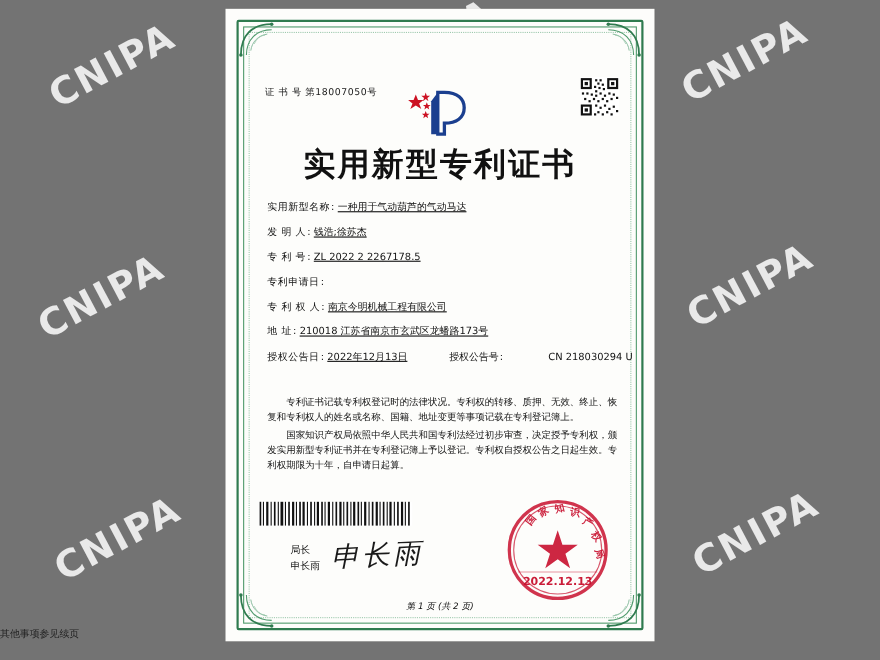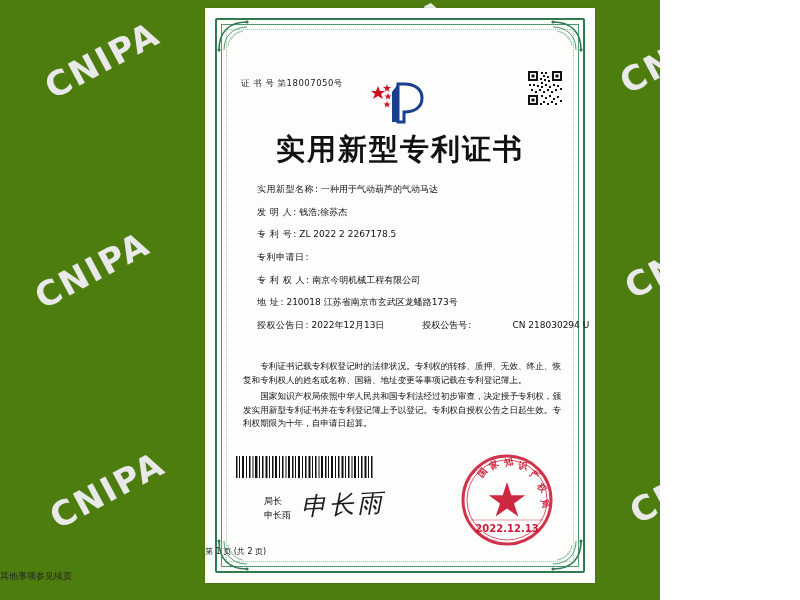--- a/index.html
+++ b/index.html
@@ -5,23 +5,23 @@
   html, body {
     margin: 0;
     padding: 0;
     width: 800px;
     height: 600px;
     background: #ffffff;
     font-family: "DejaVu Sans", "Liberation Sans", sans-serif;
   }
   #page {
     position: relative;
-    width: 660px;
+    width: 800px;
     height: 600px;
-    background: #4d7c0f;
+    background: #737373;
     overflow: hidden;
   }
   
   .wm {
     position: absolute;
     color: #e9e9e9;
     font-size: 34px;
     font-weight: bold;
     letter-spacing: 2px;
     font-family: "DejaVu Sans", "Liberation Sans", sans-serif;
@@ -109,38 +109,38 @@
     top: 122px;
     text-align: center;
     font-size: 29px;
     font-weight: bold;
     letter-spacing: 2px;
     color: #111;
     font-family: "DejaVu Sans", "Liberation Sans", sans-serif;
   }
   .fields {
     position: absolute;
-    left: 52px;
+    left: 38px;
     top: 175px;
     right: 34px;
     font-size: 9px;
     color: #111;
     line-height: 1.35;
   }
   .field-row {
     display: flex;
     margin-bottom: 10.5px;
     white-space: nowrap;
   }
   .field-label {
     flex: 0 0 auto;
     letter-spacing: .5px;
   }
   .field-colon { padding: 0 3px 0 1px; }
-  .field-value { flex: 1 1 auto; }
+  .field-value { flex: 1 1 auto; text-decoration: underline; }
   .field-row.two-col .field-second {
     margin-left: 38px;
     flex: 0 0 auto;
   }
   .body-text {
     position: absolute;
     left: 38px;
     right: 34px;
     top: 352px;
     font-size: 8.6px;
@@ -181,22 +181,24 @@
     position: absolute;
     right: 40px;
     top: 444px;
     width: 96px;
     height: 96px;
   }
   .page-no {
     position: absolute;
     left: 0; right: 0;
     bottom: 26px;
+    text-align: center;
     font-size: 8px;
     color: #111;
+    font-style: italic;
   }
   .footer-outside {
     position: absolute;
     left: 0; right: 0;
     top: 570px;
     text-align: left;
     font-size: 9px;
     color: #222;
   }
 </style>

